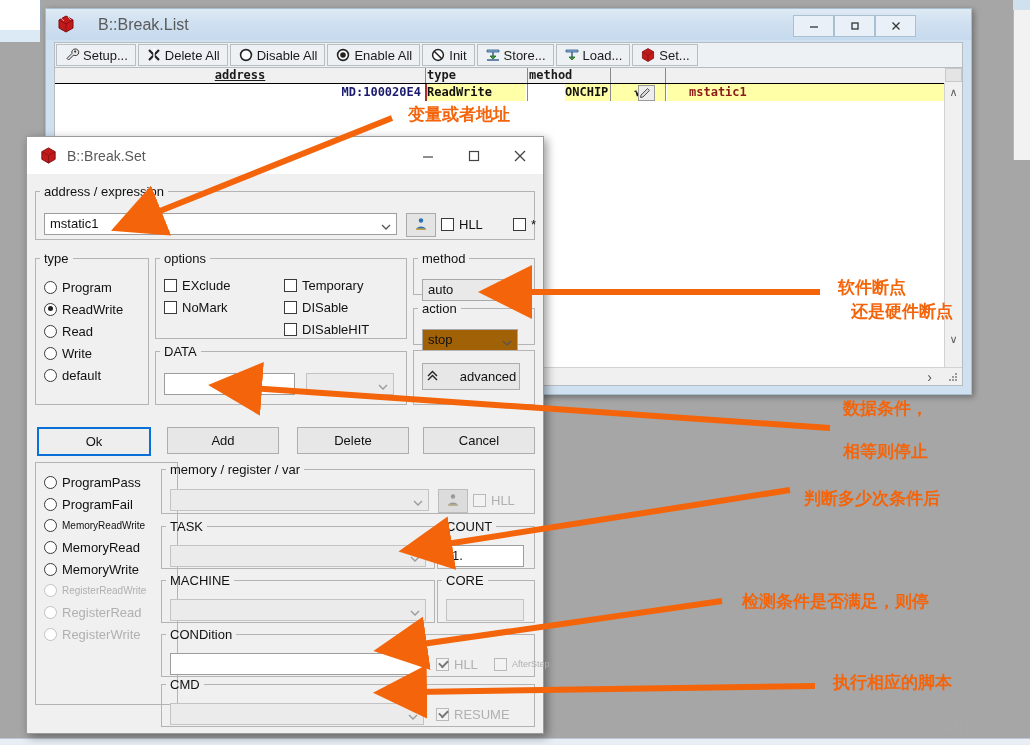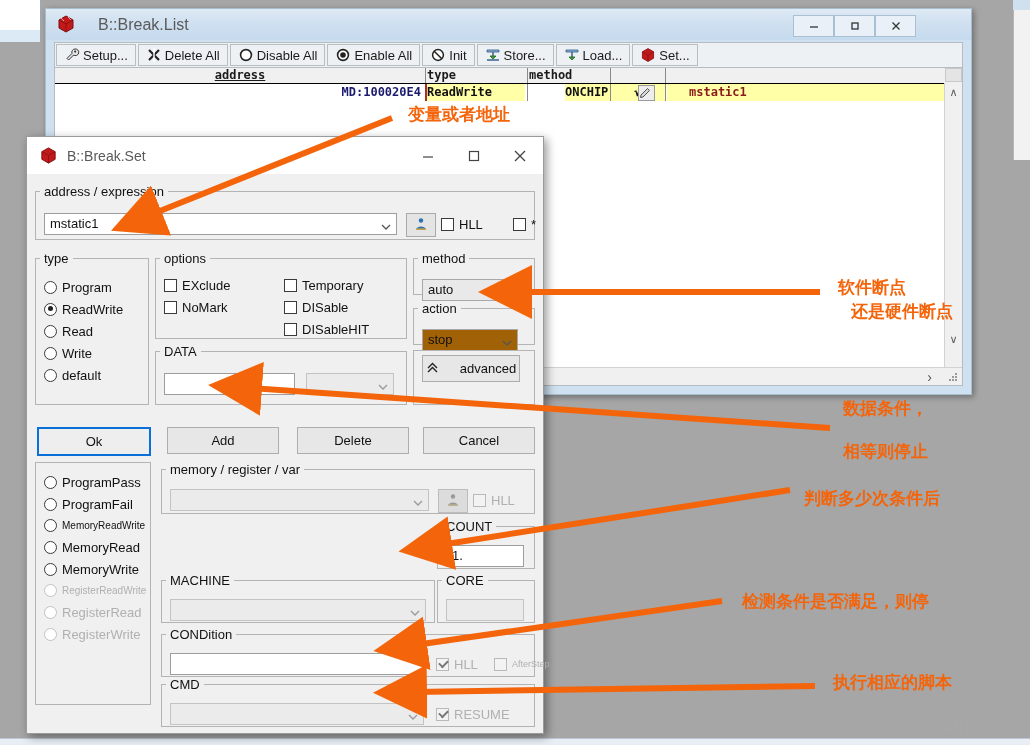--- a/index.html
+++ b/index.html
@@ -409,21 +409,21 @@
       <div class="tfield combo" style="position:absolute;left:8px;top:13px;width:96px;background:#a16207;border:1px solid #a8a8a8;">
         <span class="cv">stop</span>
         <span class="cArrow">
           <svg width="10" height="10" viewBox="0 0 10 10">
               <path d="M1 3 L5 7 L9 3" fill="none" stroke="#555" stroke-width="1.3"></path>
             </svg>
         </span>
       </div>
     </fieldset>
     <fieldset style="left:386px;top:176px;width:120px;height:53px;">
-      <div class="btn" style="position:absolute;left:8px;top:4px;width:96px;gap:21px;">
+      <div class="btn" style="position:absolute;left:8px;top:12px;width:96px;gap:21px;">
         <span>
           <svg width="13" height="13" viewBox="0 0 13 13">
               <path d="M2 7 L6.5 2.5 L11 7" fill="none" stroke="#222" stroke-width="1.4"></path>
               <path d="M2 11 L6.5 6.5 L11 11" fill="none" stroke="#222" stroke-width="1.4"></path>
             </svg>
         </span>
         <span>advanced</span>
       </div>
     </fieldset>
 
@@ -433,21 +433,21 @@
     <div class="btn" style="position:absolute;left:140px;top:253px;width:110px;">
         <span>Add</span>
       </div>
     <div class="btn" style="position:absolute;left:270px;top:253px;width:110px;">
         <span>Delete</span>
       </div>
     <div class="btn" style="position:absolute;left:396px;top:253px;width:110px;">
         <span>Cancel</span>
       </div>
 
-    <fieldset style="left:8px;top:288px;width:114px;height:241px;">
+    <fieldset style="left:8px;top:288px;width:114px;height:241px;padding-left:27px;">
       <div style="position:absolute;left:8px;top:8px;">
         <div class="radio">
             <span class="rdot"></span>
             <span>ProgramPass</span>
           </div>
         <div class="radio">
             <span class="rdot"></span>
             <span>ProgramFail</span>
           </div>
         <div class="radio small">
@@ -495,20 +495,31 @@
               <rect x="2" y="11.4" width="10" height="1.6" fill="#bdb293"></rect>
             </svg>
         </span>
       </div>
       <div class="chk dis" style="position:absolute;left:311px;top:12px;">
         <span class="cbox dis"></span>
         <span>HLL</span>
       </div>
     </fieldset>
 
+    <fieldset style="left:134px;top:345px;width:272px;height:48px;">
+      <legend>TASK</legend>
+      <div class="tfield dis combo" style="position:absolute;left:8px;top:11px;width:256px;">
+        <span class="cv"></span>
+        <span class="cArrow">
+          <svg width="10" height="10" viewBox="0 0 10 10">
+              <path d="M1 3 L5 7 L9 3" fill="none" stroke="#999" stroke-width="1.3"></path>
+            </svg>
+        </span>
+      </div>
+    </fieldset>
     <fieldset style="left:410px;top:345px;width:96px;height:48px;">
       <legend>COUNT</legend>
       <div class="tfield" style="position:absolute;left:8px;top:11px;width:78px;">1.</div>
     </fieldset>
 
     <fieldset style="left:134px;top:399px;width:272px;height:48px;">
       <legend>MACHINE</legend>
       <div class="tfield dis combo" style="position:absolute;left:8px;top:11px;width:256px;">
         <span class="cv"></span>
         <span class="cArrow">

